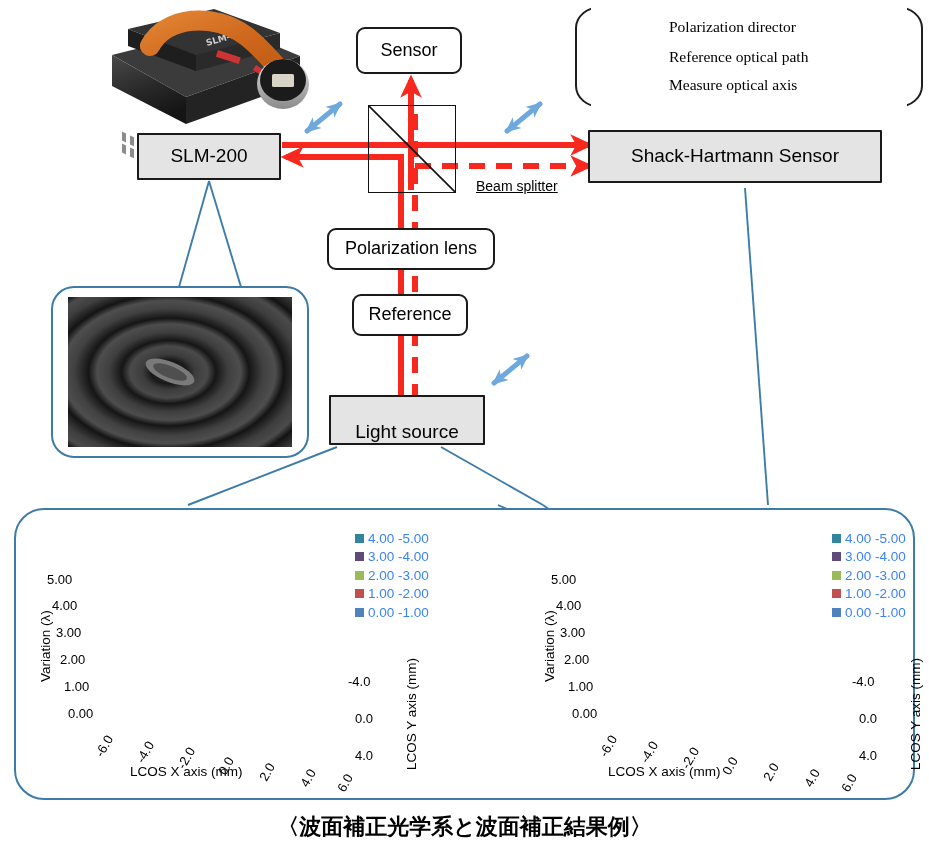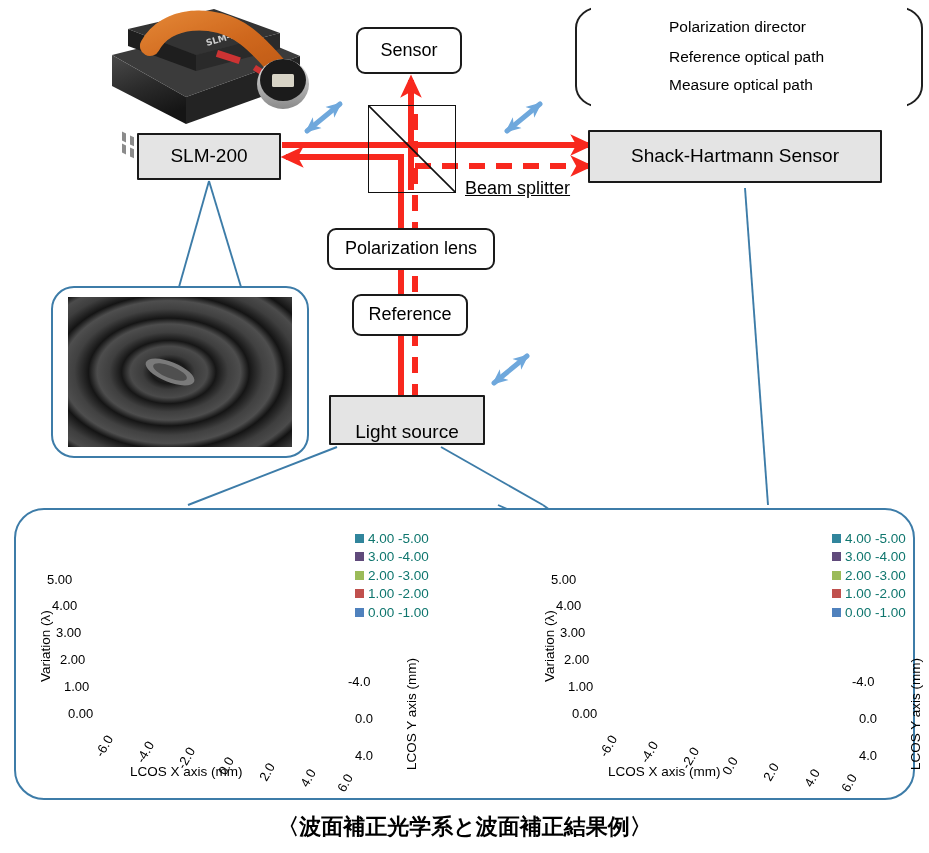--- a/index.html
+++ b/index.html
@@ -34,62 +34,63 @@
     border-radius: 9px;
   }
 
   
   .legend-panel {
     position: absolute;
     left: 575px; top: 6px; width: 348px; height: 102px;
     border: 2px solid #1f1f1f;
     border-radius: 26px / 22px;
     background: #fff;
+    font-family: Liberation Serif, serif;
   }
   .legend-panel::before, .legend-panel::after {
     content: ""; position: absolute; background: #fff;
   }
   
   .legend-panel::before { left: 14px; right: 14px; top: -3px; height: 5px; }
   .legend-panel::after  { left: 14px; right: 14px; bottom: -3px; height: 5px; }
   .legend-row {
     position: absolute; display: flex; align-items: center;
     font-size: 15.5px; color: #000; white-space: nowrap;
   }
 
   
   svg.overlay { position: absolute; left: 0; top: 0; width: 929px; height: 853px; pointer-events: none; }
 
   
   .bottom-panel {
     position: absolute; left: 14px; top: 508px; width: 901px; height: 292px;
     border: 2px solid #3d7ca8; border-radius: 30px; background: #fff;
   }
-  .chart-legend { position: absolute; font-size: 13.5px; line-height: 18.4px; color: #0f766e; white-space: nowrap; }
+  .chart-legend { position: absolute; font-size: 13.5px; line-height: 18.4px; color: #3b82f6; white-space: nowrap; }
   .chart-legend .sw {
     display: inline-block; width: 9px; height: 9px; margin-right: 4px; vertical-align: 0px;
   }
   .axis-txt { position: absolute; font-size: 13px; color: #000; white-space: nowrap; }
   .axis-title { position: absolute; font-size: 13.5px; color: #000; white-space: nowrap; }
   .rot90 { transform: rotate(-90deg); transform-origin: left top; }
   .rot60 { transform: rotate(-60deg); transform-origin: left top; }
 
   
   .caption {
     position: absolute; left: 0; top: 812px; width: 929px;
     text-align: center; font-size: 22px; font-weight: bold; color: #000;
     font-family: Liberation Sans, sans-serif;
   }
 
   .bs-square {
     position: absolute; border: 1.6px solid #111; background: transparent;
   }
   .underline-lab {
-    position: absolute; font-size: 18px; color: #000;
-    text-decoration: underline; white-space: nowrap;
+    position: absolute; font-size: 14px; color: #000;
+    text-decoration: underline; white-space: nowrap; margin-left: 11px;
   }
 </style>
 </head>
 <body>
 
 <svg class="overlay" viewBox="0 0 929 853">
   <defs>
 
     <linearGradient id="gradOrange" x1="0" y1="0" x2="1" y2="0">
       <stop offset="0%" stop-color="#ffffff"></stop>
@@ -402,21 +403,21 @@
 </svg>
 
 <div class="legend-panel">
   <div class="legend-row" style="left:92px; top:10px;">
     <span>Polarization director</span>
   </div>
   <div class="legend-row" style="left:92px; top:40px;text-align:center;">
     <span>Reference optical path</span>
   </div>
   <div class="legend-row" style="left:92px; top:68px;">
-    <span>Measure optical path</span>
+    <span>Measure optical axis</span>
   </div>
 </div>
 
 <div class="box box-white-round" style="left:356px; top:27px; width:106px; height:47px; font-size:18px;">
   <span>Sensor</span>
 </div>
 
 <div class="box box-gray" style="left:137px; top:133px; width:144px; height:47px; font-size:19px;">
   <span>SLM-200</span>
 </div>

